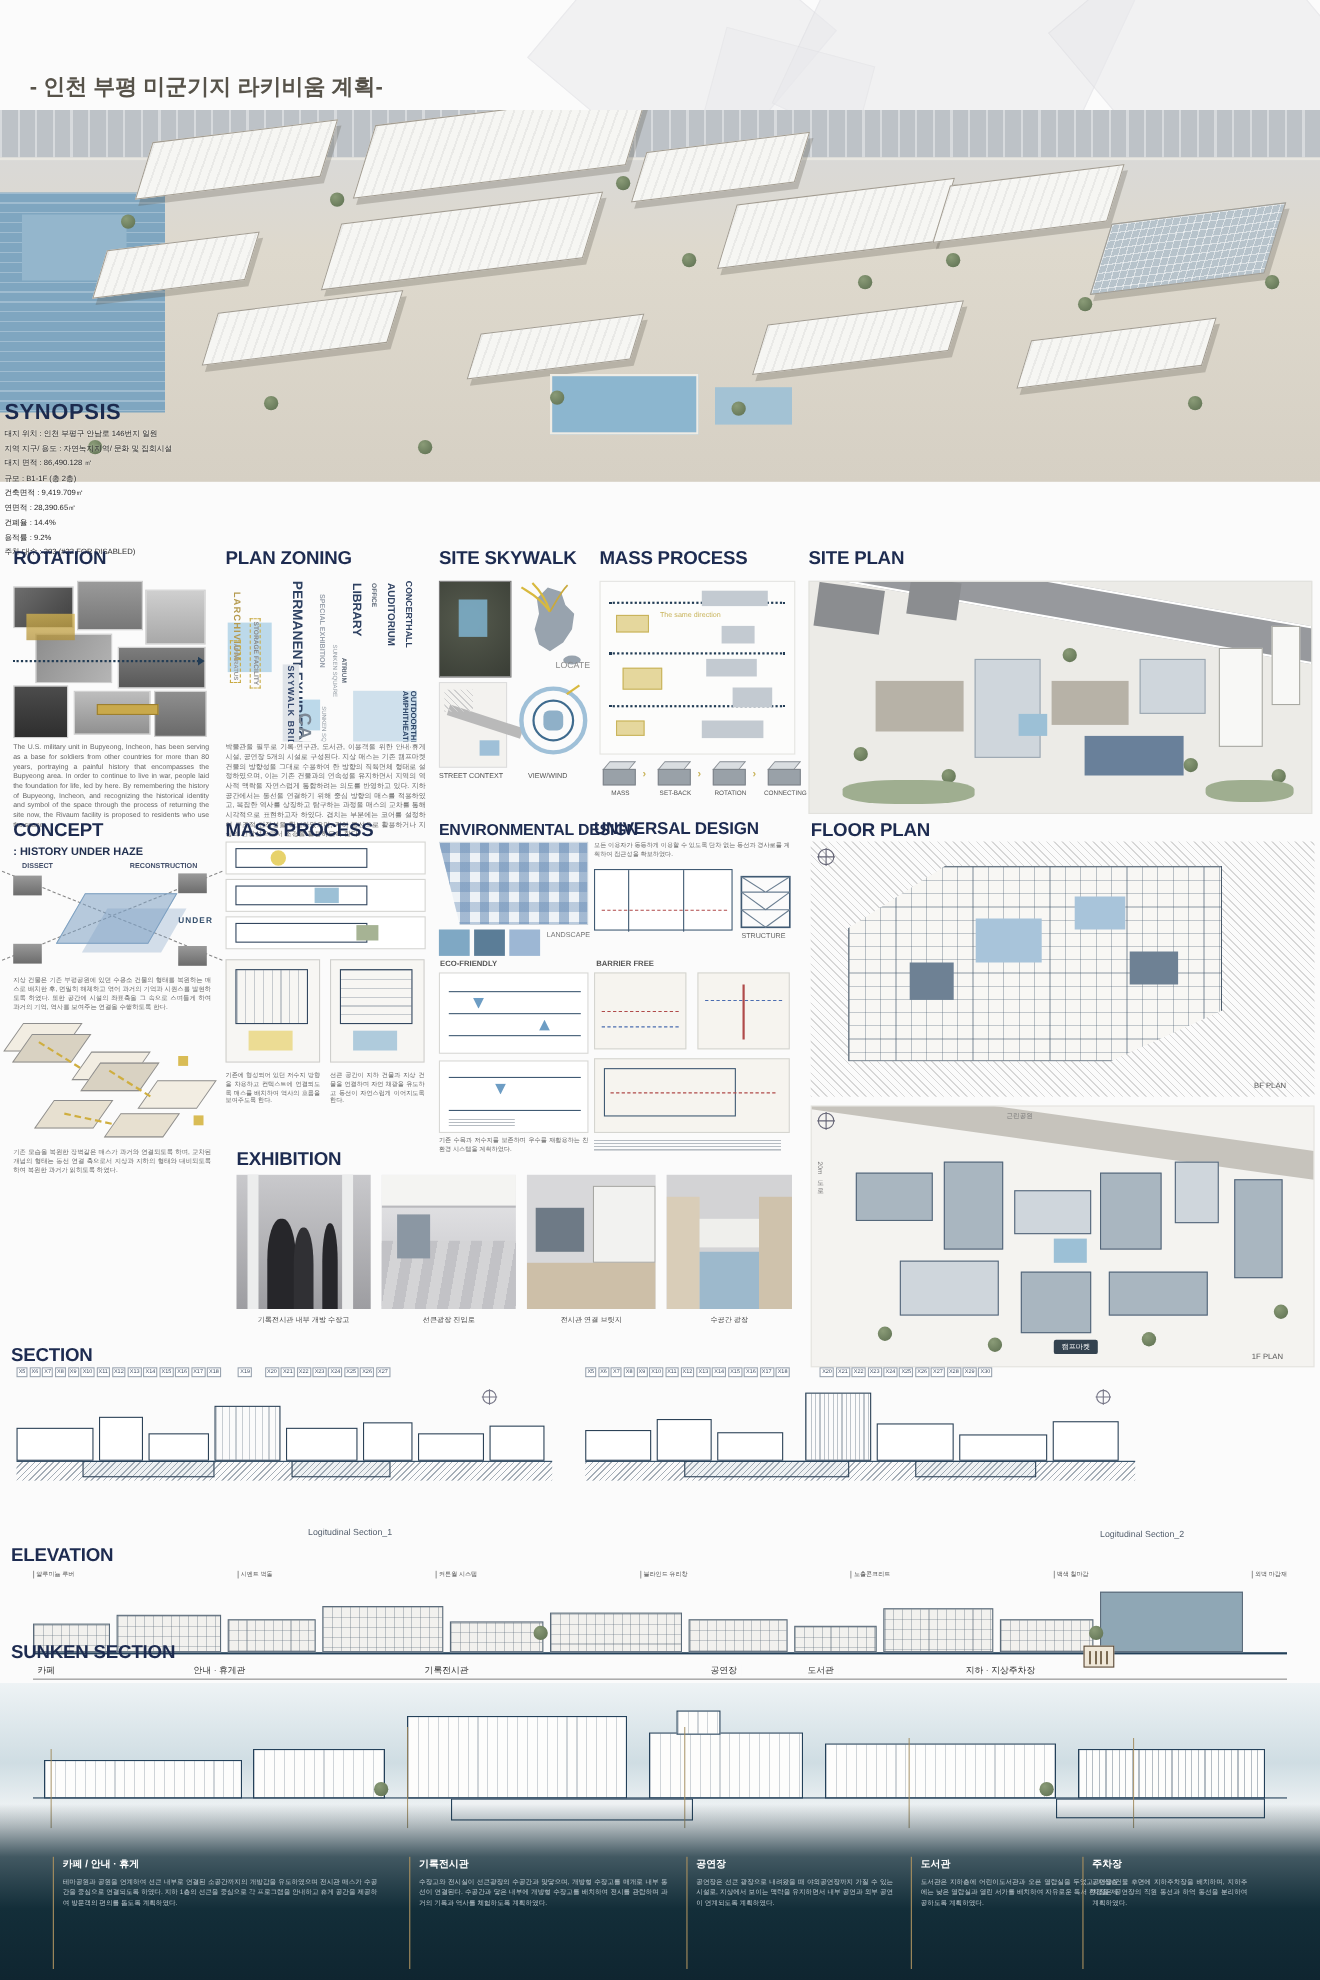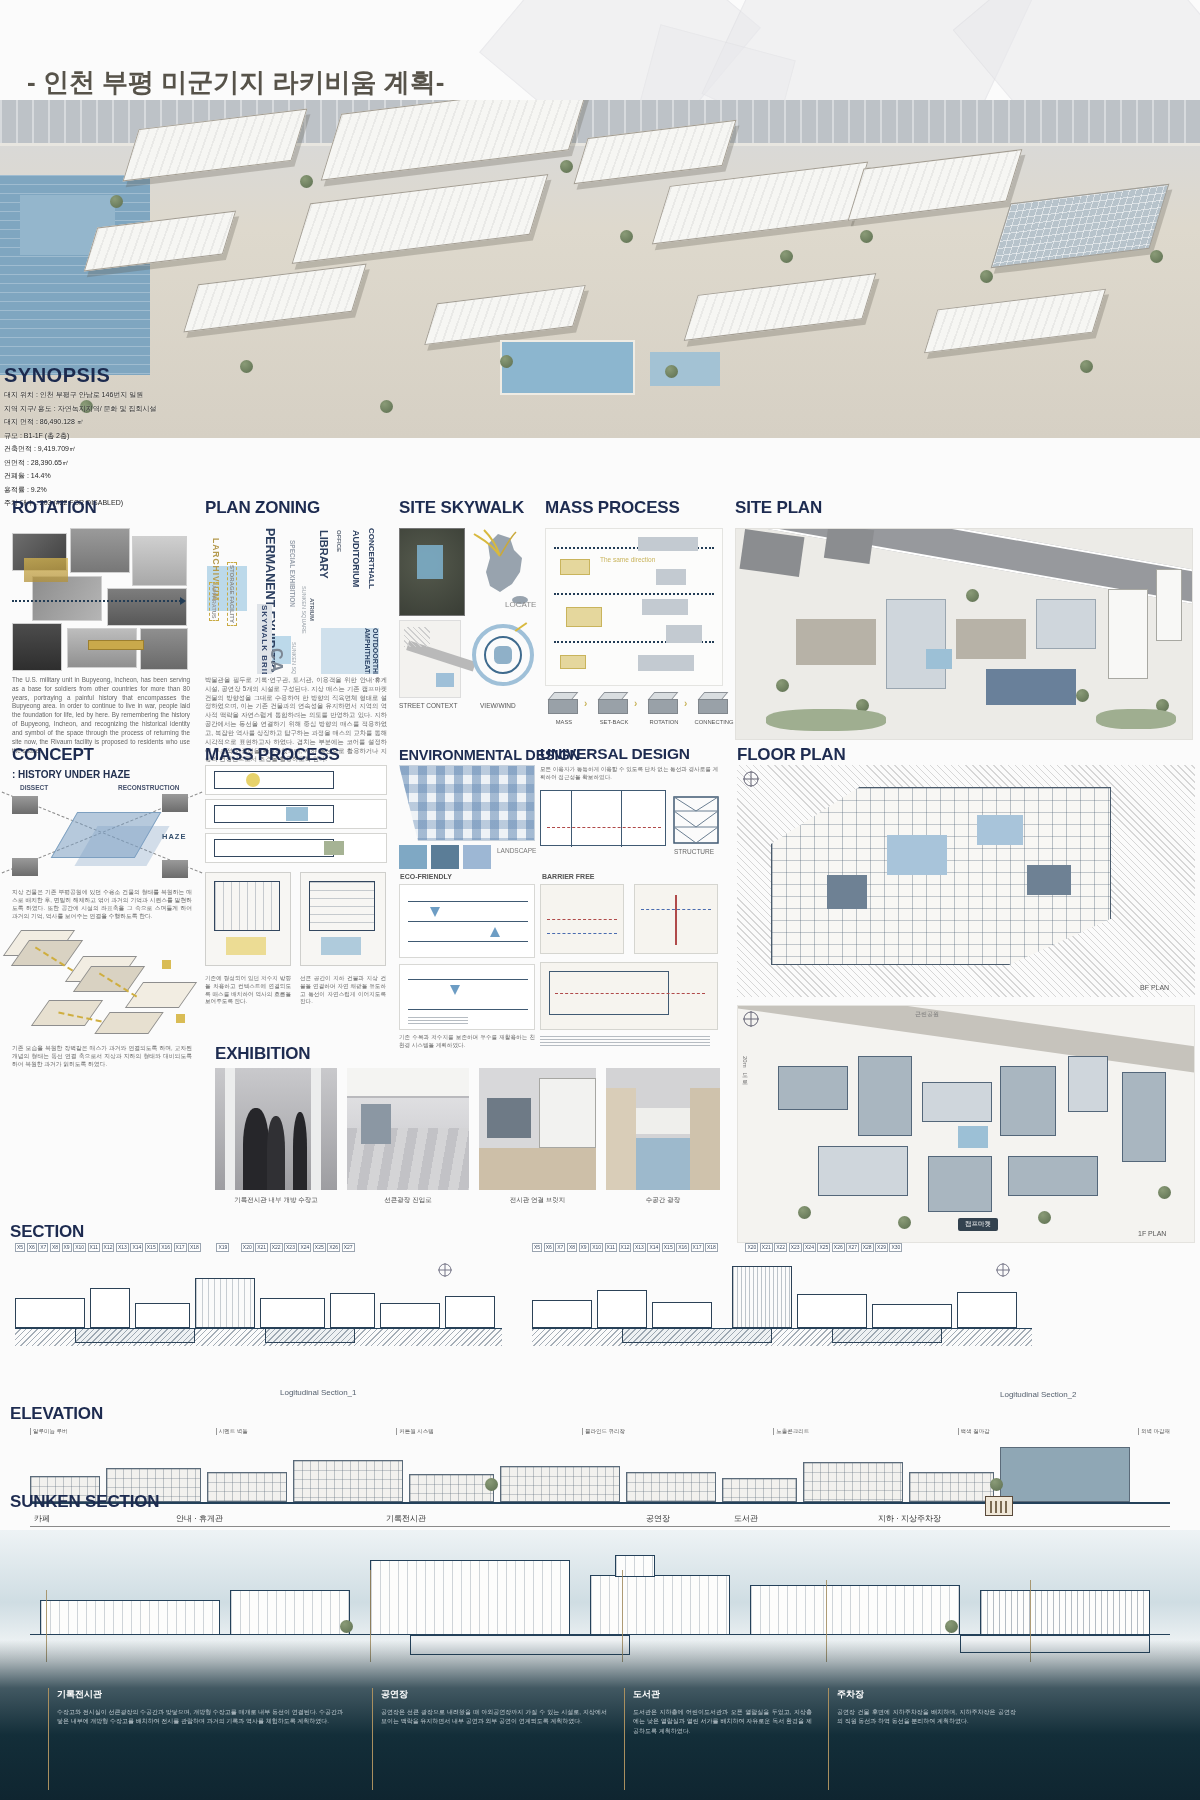--- a/index.html
+++ b/index.html
@@ -2,21 +2,21 @@
 <html><head>
 <meta charset="utf-8">
 <style>
   *{margin:0;padding:0;box-sizing:border-box}
   html,body{background:#9aa0a6;font-family:"Liberation Sans",sans-serif}
   .poster{position:relative;width:1200px;height:1800px;margin:0 auto;background:#fbfbfb;overflow:hidden}
   .abs,.poster i{position:absolute;display:block}
   
   .deco{position:absolute;background:#e9e9ec;opacity:.55;border:1px solid #dcdce0}
   .title{position:absolute;left:24px;top:13px;font-size:38px;font-weight:bold;color:#2d3a57;letter-spacing:.5px;white-space:nowrap}
-  .subtitle{position:absolute;left:27px;top:65px;font-size:26px;font-weight:bold;color:#57534a;white-space:nowrap}
+  .subtitle{position:absolute;left:27px;top:65px;font-size:20px;font-weight:bold;color:#57534a;white-space:nowrap}
   
   .hero{position:absolute;left:0;top:100px;width:1200px;height:338px;overflow:hidden;
         background:linear-gradient(180deg,#d7d9dc 0,#ded9cd 38%,#d6d0c4 100%)}
   .rail{position:absolute;left:0;top:0;width:1200px;height:46px;background:#bdc2c7;
         background-image:repeating-linear-gradient(90deg,rgba(255,255,255,.4) 0 2px,transparent 2px 16px);border-bottom:3px solid #e8e6e0}
   .hb{background:#f6f6f3;border:1px solid #a39d92;box-shadow:5px 6px 0 rgba(95,90,78,.28);
       transform:rotate(-7deg) skewX(-24deg);
       background-image:repeating-linear-gradient(93deg,rgba(0,0,0,.05) 0 2px,transparent 2px 9px)}
   .hb.glass{background:#b7c3cb;background-image:repeating-linear-gradient(90deg,rgba(255,255,255,.5) 0 1px,transparent 1px 7px),repeating-linear-gradient(rgba(255,255,255,.5) 0 1px,transparent 1px 7px)}
   .tr{width:13px;height:13px;border-radius:50%;background:radial-gradient(circle at 35% 30%,#8a9b77,#5c6e50)}
@@ -294,21 +294,21 @@
     <i style="left:-18px;top:46px;width:216px;border-top:1px dashed #888;transform:rotate(-22deg)"></i>
     <i style="left:52px;top:26px;width:84px;height:46px;background:rgba(125,160,195,.55);border:1px solid #7da0c0;transform:skewX(-30deg)"></i>
     <i style="left:74px;top:40px;width:72px;height:40px;background:rgba(125,160,195,.32);transform:skewX(-30deg)"></i>
     <i style="left:0;top:10px;width:26px;height:18px;background:linear-gradient(#9a9a9a,#6c6c6c)"></i>
     <i style="left:150px;top:8px;width:26px;height:18px;background:linear-gradient(#9a9a9a,#6c6c6c)"></i>
     <i style="left:0;top:72px;width:26px;height:18px;background:linear-gradient(#9a9a9a,#6c6c6c)"></i>
     <i style="left:150px;top:74px;width:26px;height:18px;background:linear-gradient(#9a9a9a,#6c6c6c)"></i>
   </i>
   <span class="lab" style="left:20px;top:784px;font-weight:bold;color:#44506b">DISSECT</span>
   <span class="lab" style="left:118px;top:784px;font-weight:bold;color:#44506b">RECONSTRUCTION</span>
-  <span class="lab" style="left:162px;top:832px;font-weight:bold;color:#35506e;font-size:7.5px;letter-spacing:1px">HAZE</span>
+  <span class="lab" style="left:162px;top:832px;font-weight:bold;color:#35506e;font-size:7.5px;letter-spacing:1px">UNDER</span>
   <p class="tinyp" style="left:12px;top:888px;width:180px;font-size:5.8px">지상 건물은 기존 부평공원에 있던 수용소 건물의 형태를 복원하는 매스로 배치한 후, 면밀히 해체하고 엮어 과거의 기억과 시퀀스를 발현하도록 하였다. 또한 공간에 시설의 좌표축을 그 속으로 스며들게 하여 과거의 기억, 역사를 보여주는 연결을 수행하도록 한다.</p>
 
   <i style="left:12px;top:924px;width:180px;height:114px">
     <i style="left:0;top:6px;width:54px;height:26px;background:#f2ede2;border:1px solid #8e8e8e;transform:skewX(-35deg)"></i>
     <i style="left:8px;top:16px;width:54px;height:26px;background:#d9d2c2;border:1px solid #8e8e8e;transform:skewX(-35deg)"></i>
     <i style="left:62px;top:32px;width:54px;height:26px;background:#f2ede2;border:1px solid #8e8e8e;transform:skewX(-35deg)"></i>
     <i style="left:70px;top:42px;width:54px;height:26px;background:#d9d2c2;border:1px solid #8e8e8e;transform:skewX(-35deg)"></i>
     <i style="left:122px;top:58px;width:54px;height:26px;background:#f2ede2;border:1px solid #8e8e8e;transform:skewX(-35deg)"></i>
     <i style="left:28px;top:76px;width:54px;height:26px;background:#e7e0d0;border:1px solid #8e8e8e;transform:skewX(-35deg)"></i>
     <i style="left:90px;top:88px;width:54px;height:22px;background:#e7e0d0;border:1px solid #8e8e8e;transform:skewX(-35deg)"></i>
@@ -604,20 +604,24 @@
     <i class="goldline" style="left:622px;top:40px;height:92px"></i>
     <i class="goldline" style="left:826px;top:50px;height:82px"></i>
     <i class="goldline" style="left:1030px;top:50px;height:82px"></i>
     <i class="tr" style="left:340px;top:90px"></i>
     <i class="tr" style="left:945px;top:90px"></i>
   </i>
 
   <div class="band">
     <div style="position:absolute;left:0;top:0;width:1200px;height:160px">
         <div class="band-col">
+        <h4>카페 / 안내 · 휴게</h4>
+        <p>테마공원과 공원을 연계하여 선큰 내부로 연결된 소공간까지의 개방감을 유도하였으며 전시관 매스가 수공간을 중심으로 연결되도록 하였다. 지하 1층의 선큰을 중심으로 각 프로그램을 안내하고 휴게 공간을 제공하여 방문객의 편의를 돕도록 계획하였다.</p>
+      </div>
+        <div class="band-col">
         <h4>기록전시관</h4>
         <p>수장고와 전시실이 선큰광장의 수공간과 맞닿으며, 개방형 수장고를 매개로 내부 동선이 연결된다. 수공간과 닿은 내부에 개방형 수장고를 배치하여 전시를 관람하며 과거의 기록과 역사를 체험하도록 계획하였다.</p>
       </div>
         <div class="band-col">
         <h4>공연장</h4>
         <p>공연장은 선큰 광장으로 내려왔을 때 야외공연장까지 가질 수 있는 시설로, 지상에서 보이는 맥락을 유지하면서 내부 공연과 외부 공연이 연계되도록 계획하였다.</p>
       </div>
         <div class="band-col">
         <h4>도서관</h4>
         <p>도서관은 지하층에 어린이도서관과 오픈 열람실을 두었고, 지상층에는 낮은 열람실과 열린 서가를 배치하여 자유로운 독서 환경을 제공하도록 계획하였다.</p>

